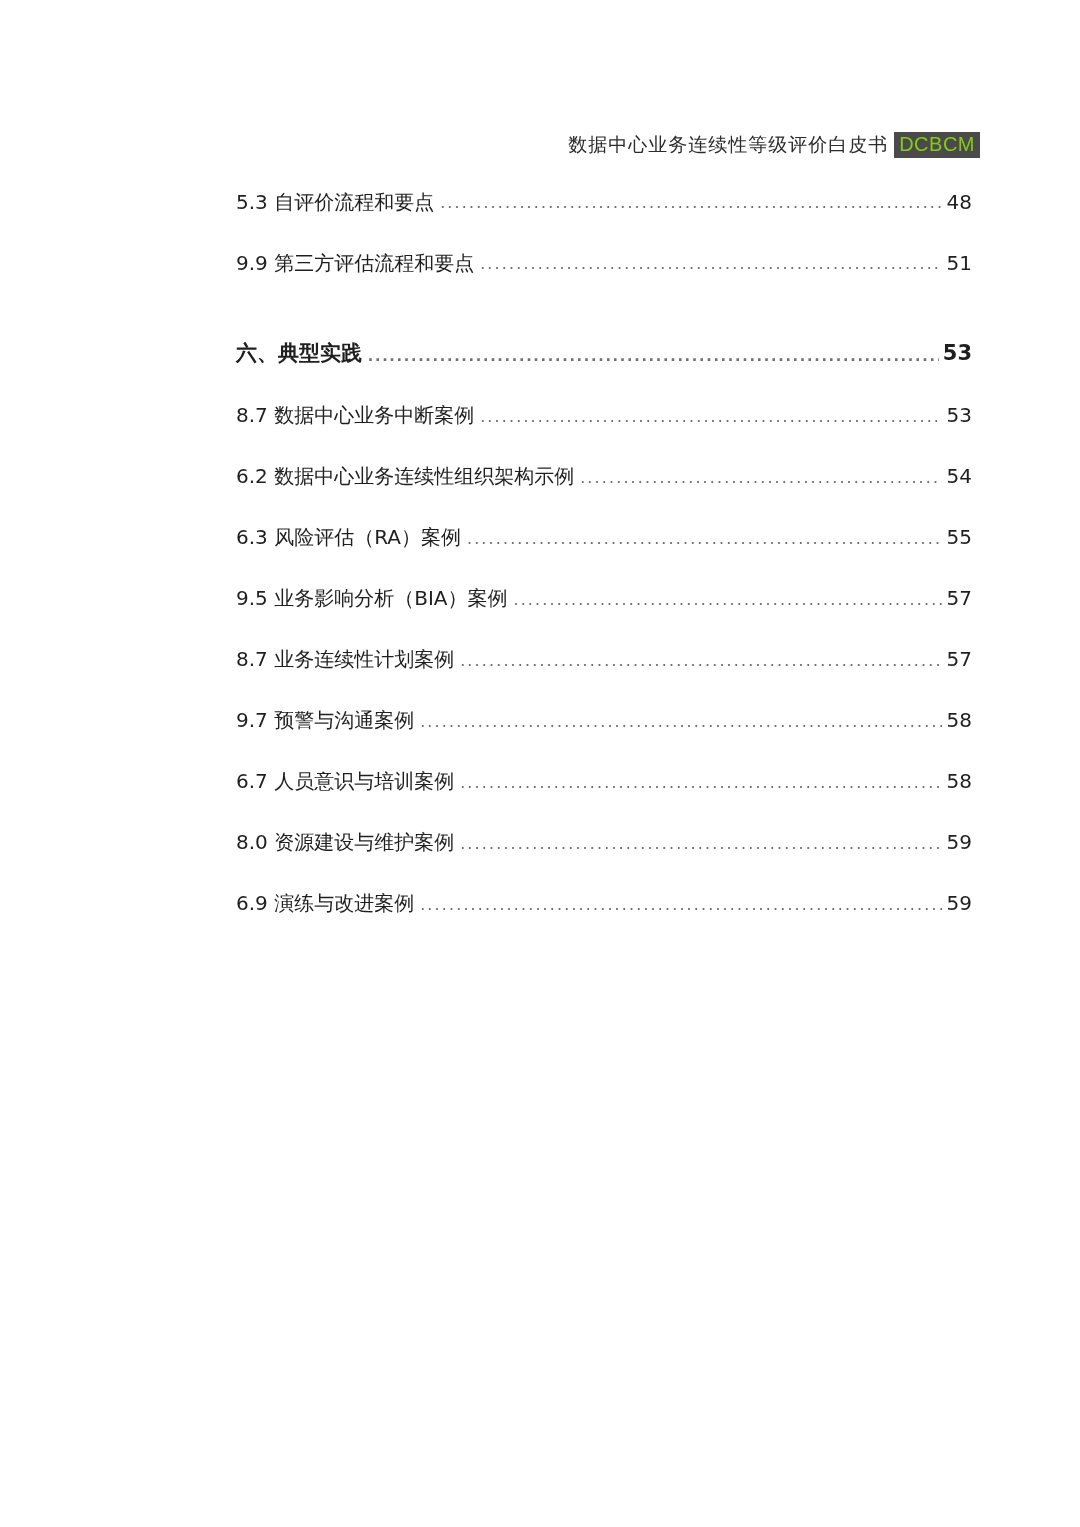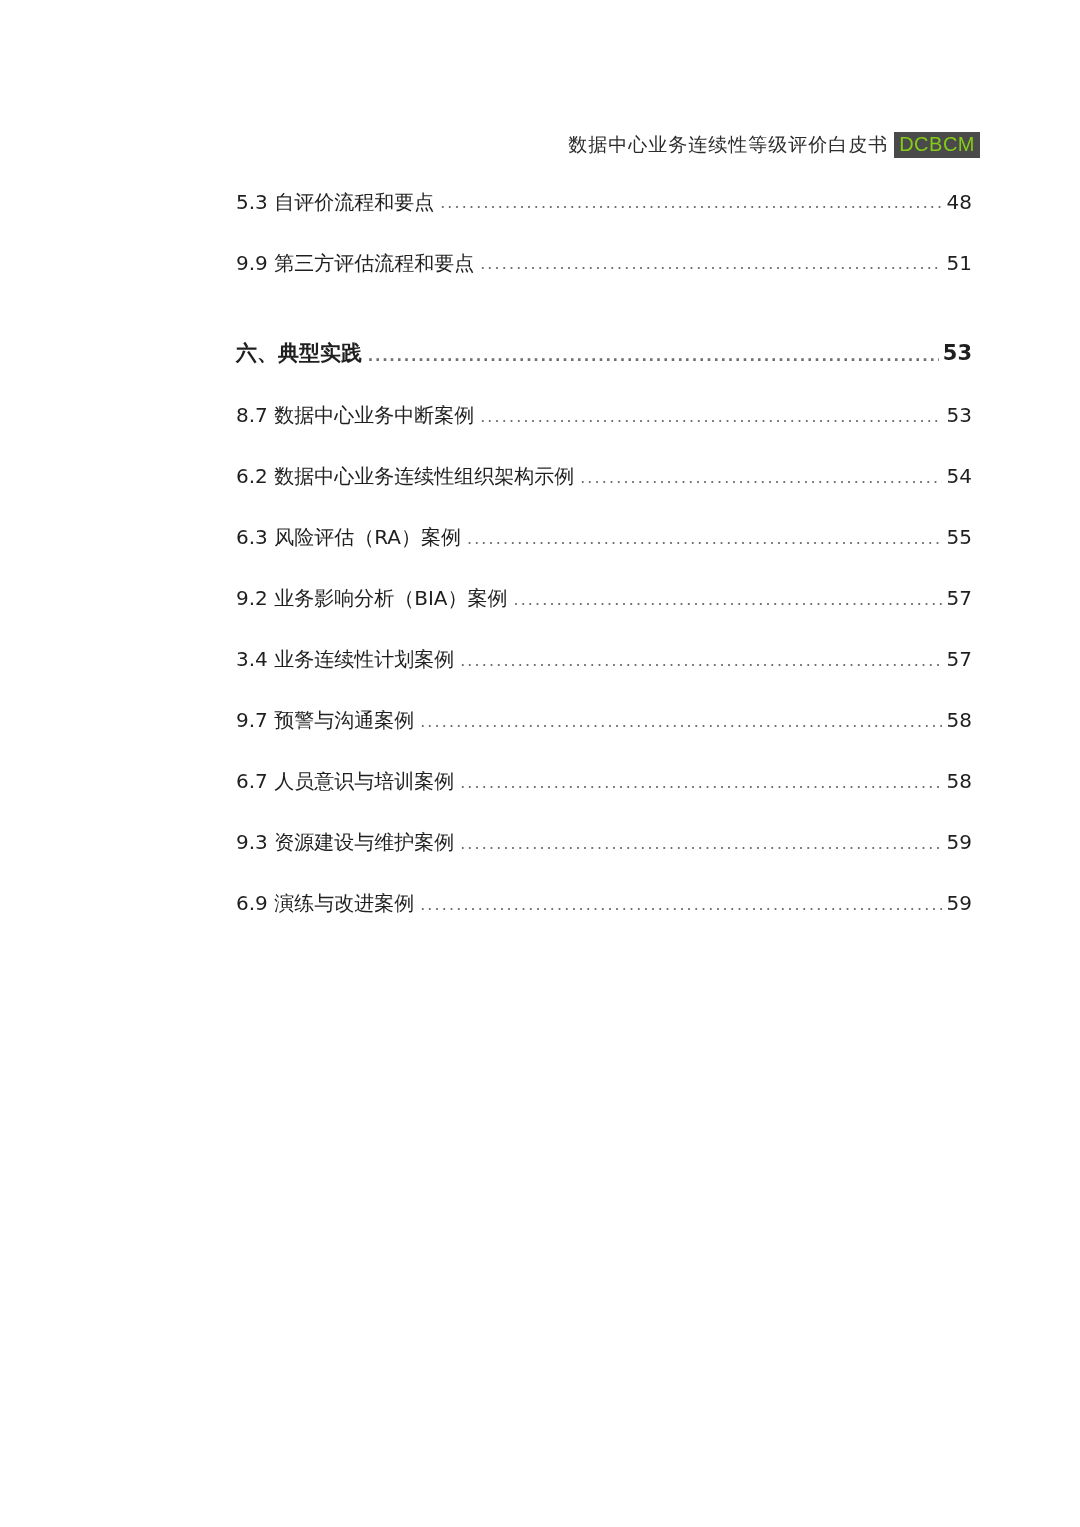--- a/index.html
+++ b/index.html
@@ -153,41 +153,41 @@
         <span class="label">6.2 数据中心业务连续性组织架构示例</span>
         <span class="leader"></span>
         <span class="page-num">54</span>
       </div>
       <div class="toc-row level2 row-space">
         <span class="label">6.3 风险评估（RA）案例</span>
         <span class="leader"></span>
         <span class="page-num">55</span>
       </div>
       <div class="toc-row level2 row-space">
-        <span class="label">9.2 业务影响分析（BIA）案例</span>
+        <span class="label">9.5 业务影响分析（BIA）案例</span>
         <span class="leader"></span>
         <span class="page-num">57</span>
       </div>
       <div class="toc-row level2 row-space">
-        <span class="label">3.4  业务连续性计划案例</span>
+        <span class="label">8.7  业务连续性计划案例</span>
         <span class="leader"></span>
         <span class="page-num">57</span>
       </div>
       <div class="toc-row level2 row-space">
         <span class="label">9.7 预警与沟通案例</span>
         <span class="leader"></span>
         <span class="page-num">58</span>
       </div>
       <div class="toc-row level2 row-space">
         <span class="label">6.7 人员意识与培训案例</span>
         <span class="leader"></span>
         <span class="page-num">58</span>
       </div>
       <div class="toc-row level2 row-space">
-        <span class="label">9.3 资源建设与维护案例</span>
+        <span class="label">8.0 资源建设与维护案例</span>
         <span class="leader"></span>
         <span class="page-num">59</span>
       </div>
       <div class="toc-row level2">
         <span class="label">6.9 演练与改进案例</span>
         <span class="leader"></span>
         <span class="page-num">59</span>
       </div>
     </div>
 

